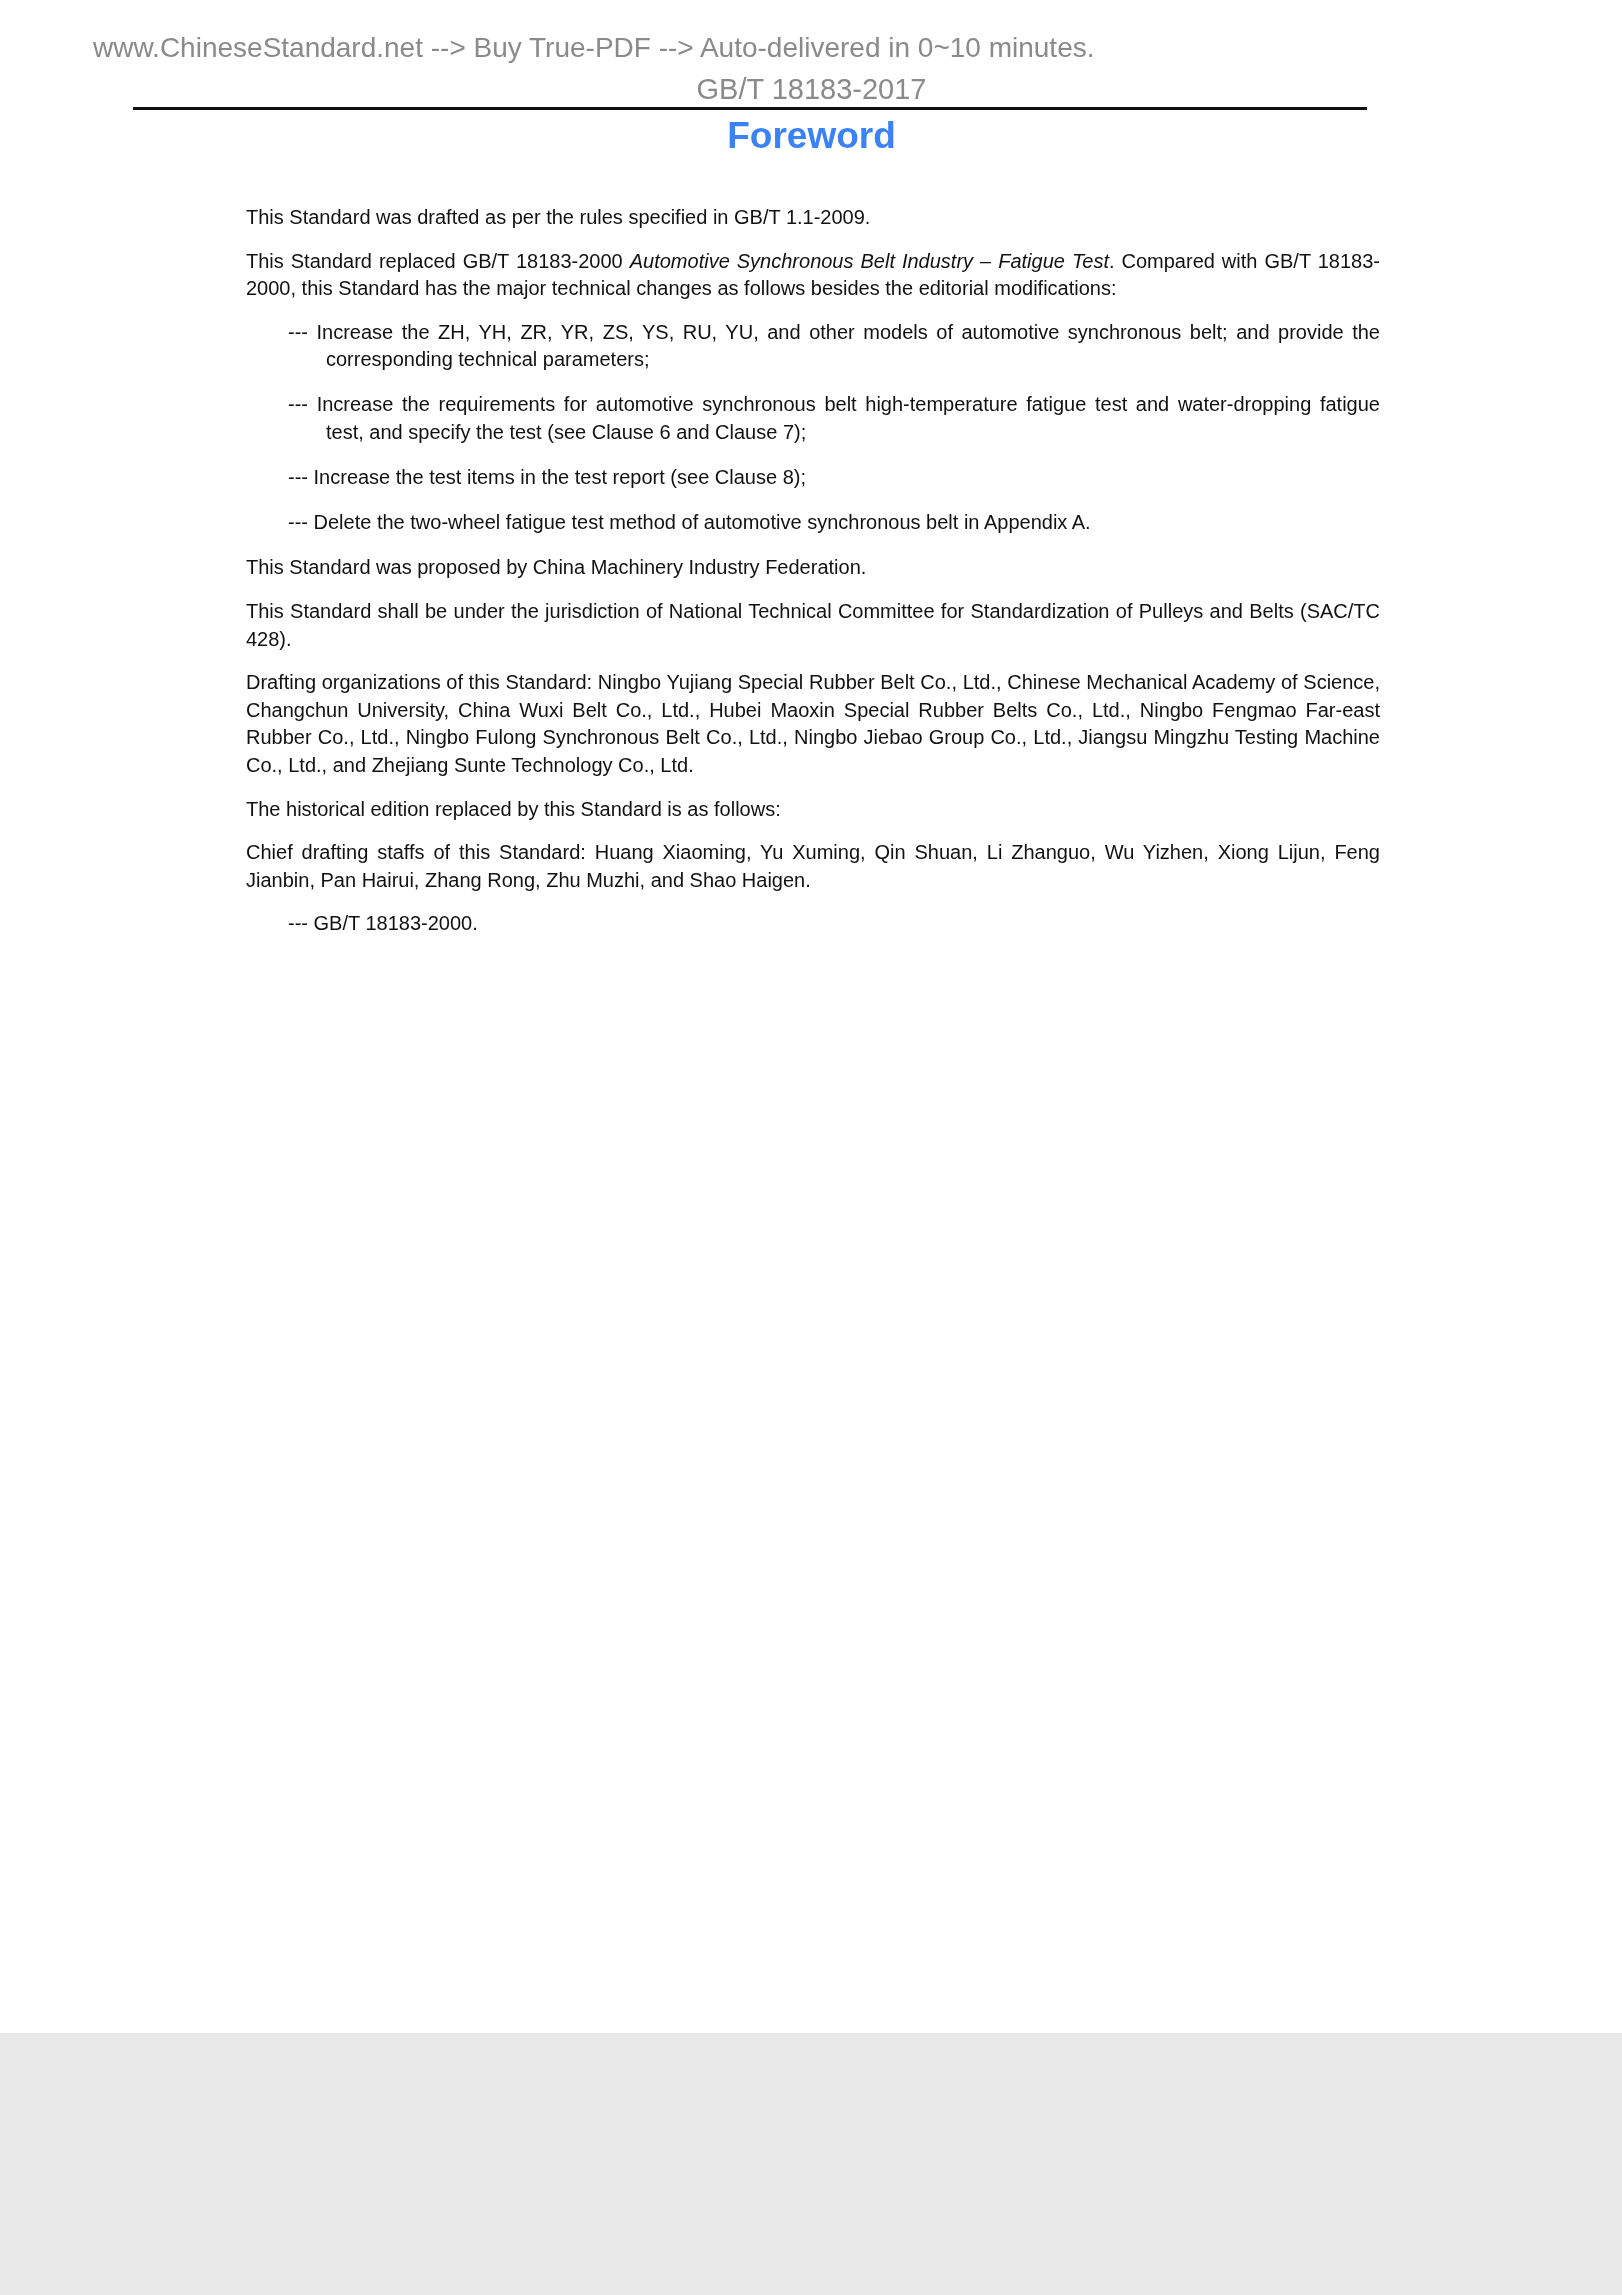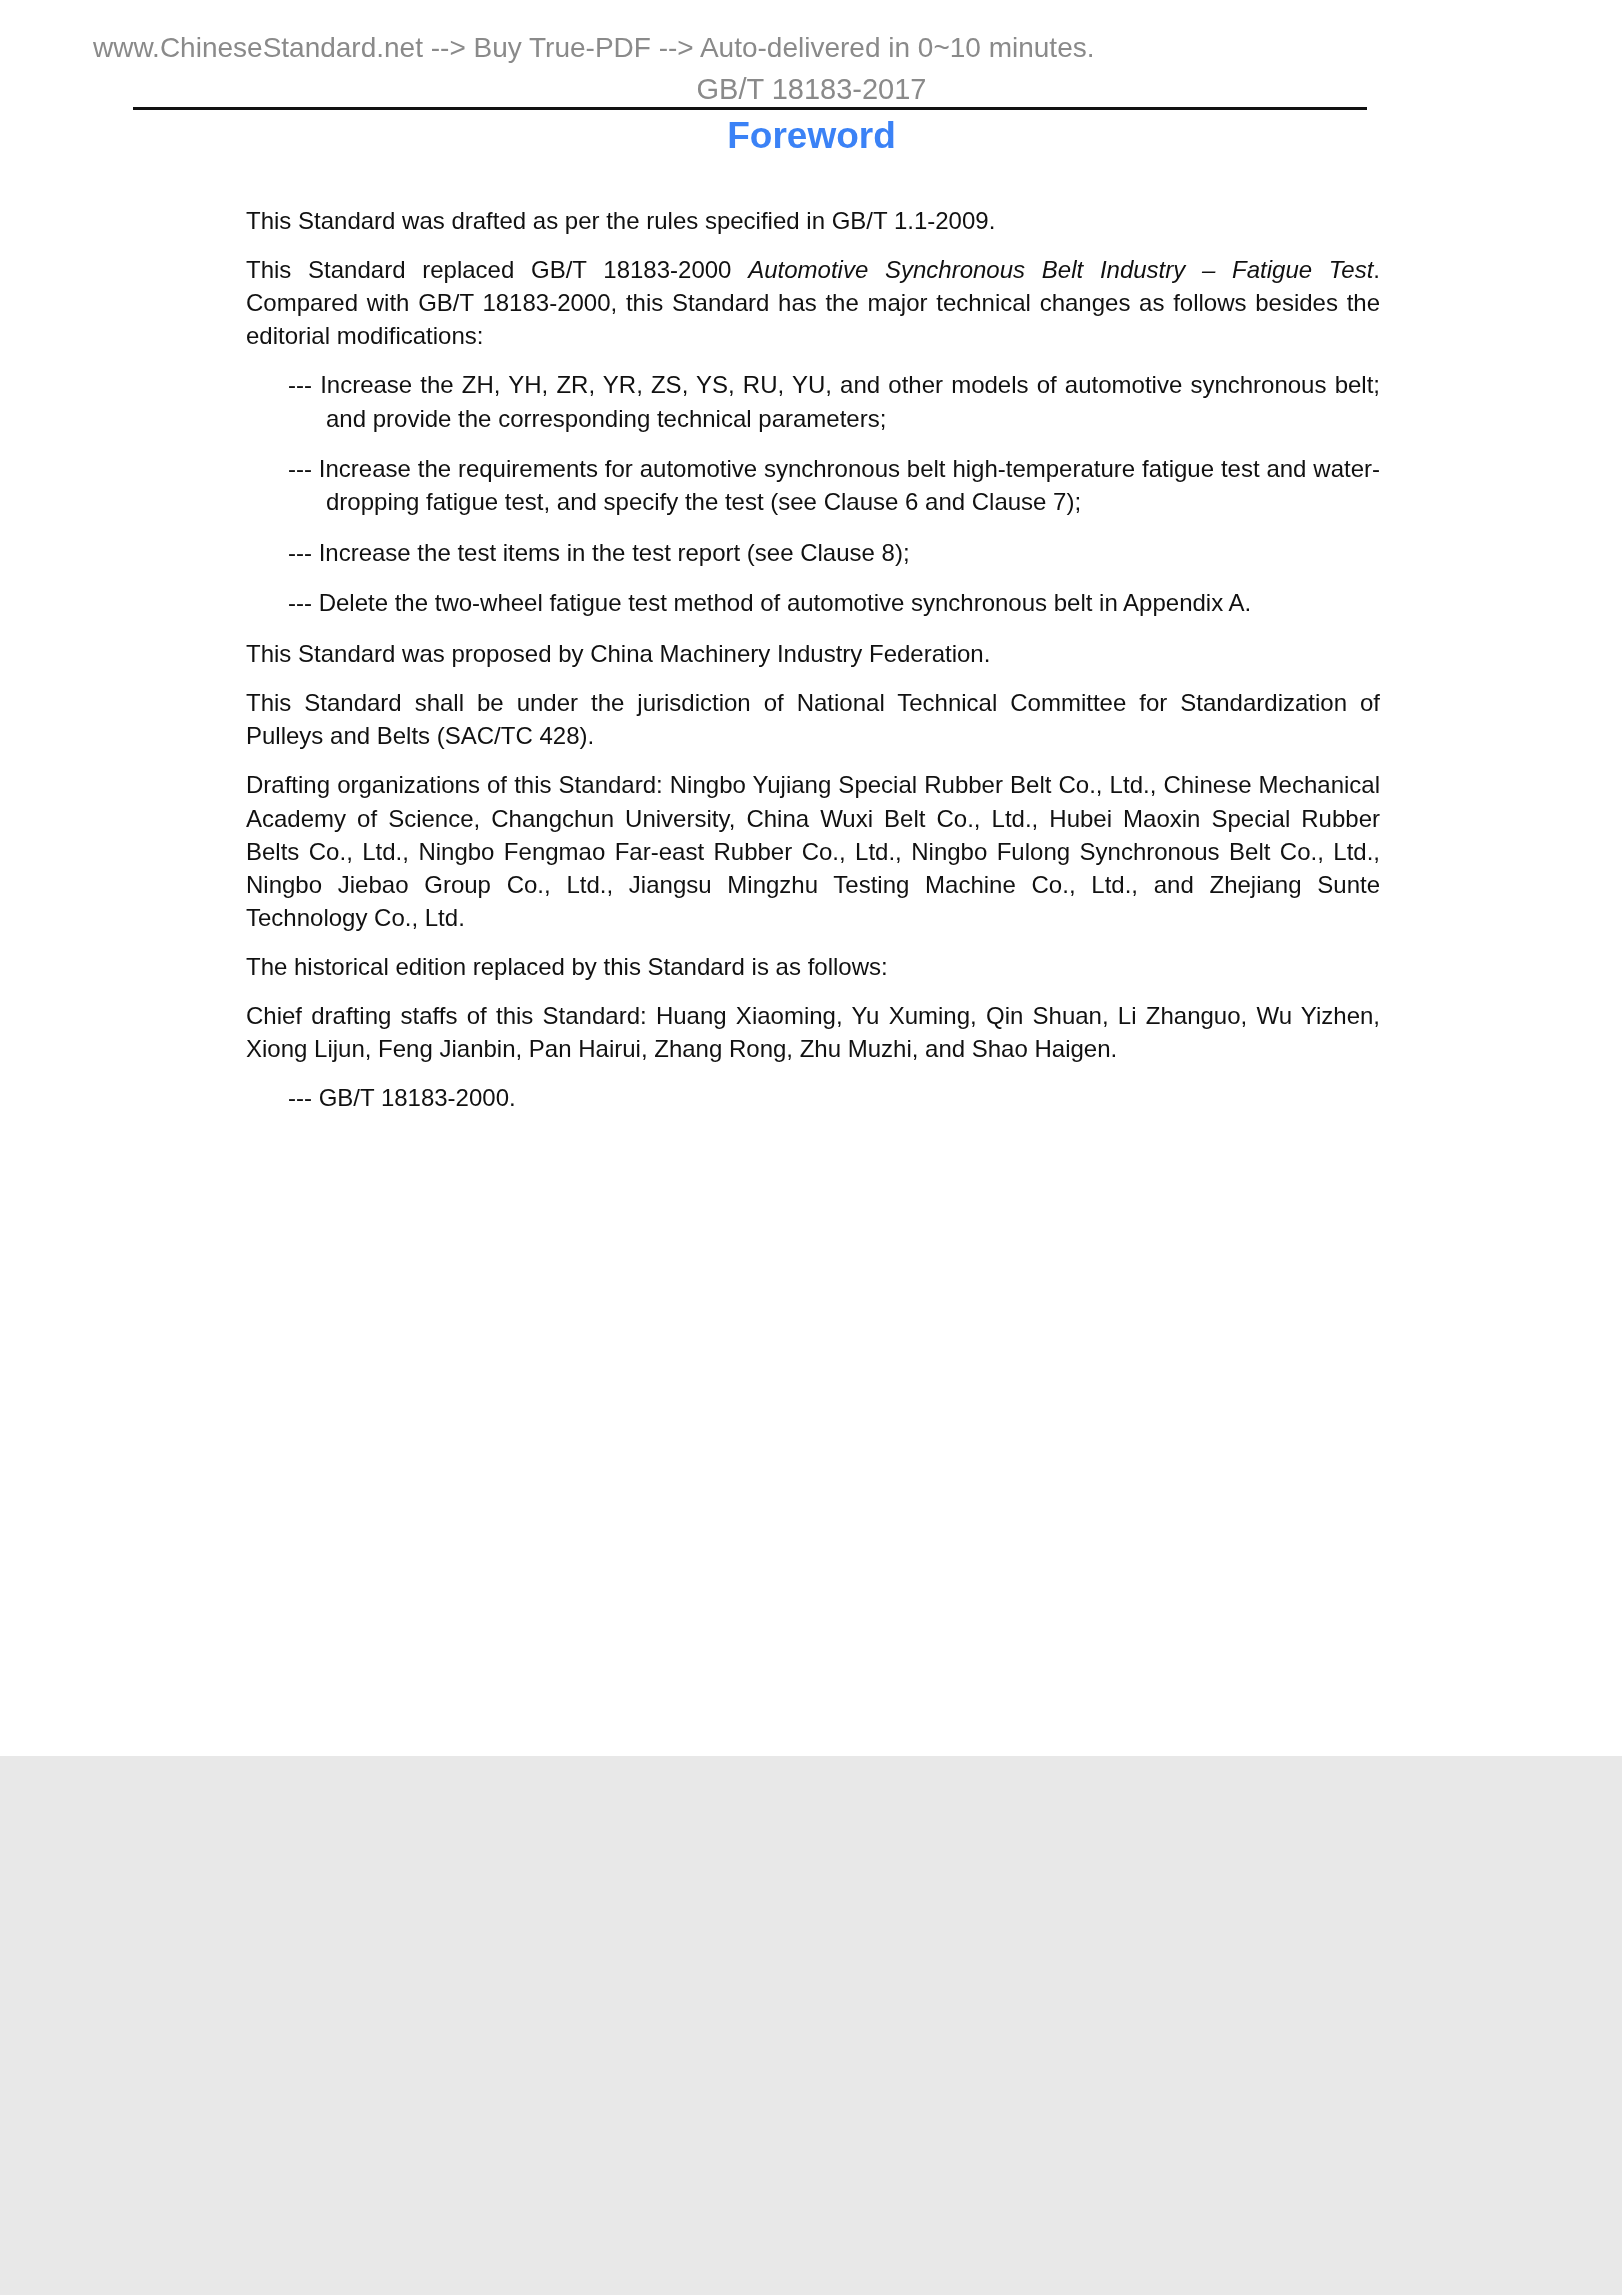--- a/index.html
+++ b/index.html
@@ -1,19 +1,19 @@
 <!DOCTYPE html>
 <html style="font-size:13.3px"><head>
 <meta charset="utf-8">
 <style>
   * { margin: 0; padding: 0; box-sizing: border-box; }
   html, body { background: #e8e8e8; }
   .page {
     width: 1623px;
-    height: 1756px;
+    height: 2033px;
     margin: 0 auto;
     position: relative;
     background: #ffffff;
     font-family: "Liberation Sans", sans-serif;
     color: #111111;
     overflow: hidden;
   }
   .promo {
     position: absolute;
     top: 32px;
@@ -41,21 +41,21 @@
   }
   .title {
     padding-top: 115px;
     text-align: center;
     font-size: 37px;
     font-weight: bold;
     color: #3b82f6;
   }
   .doc-body {
     margin: 47px 243px 0 246px;
-    font-size: 24px;
+    font-size: 20px;
     line-height: 1.38;
     text-align: justify;
   }
   .para { margin-bottom: 16px; }
   .para em { font-style: italic; }
   .list-item {
     margin-left: 42px;
     padding-left: 38px;
     text-indent: -38px;
     margin-bottom: 17.5px;

